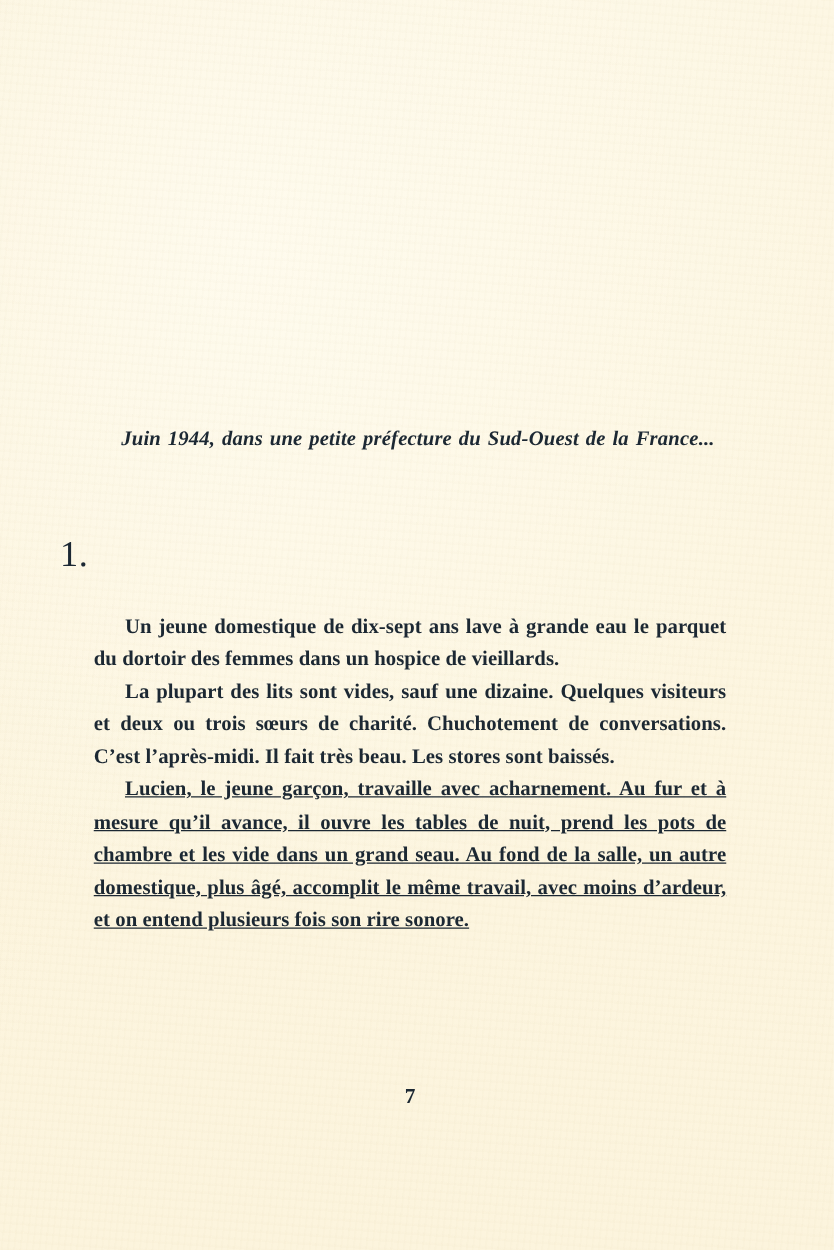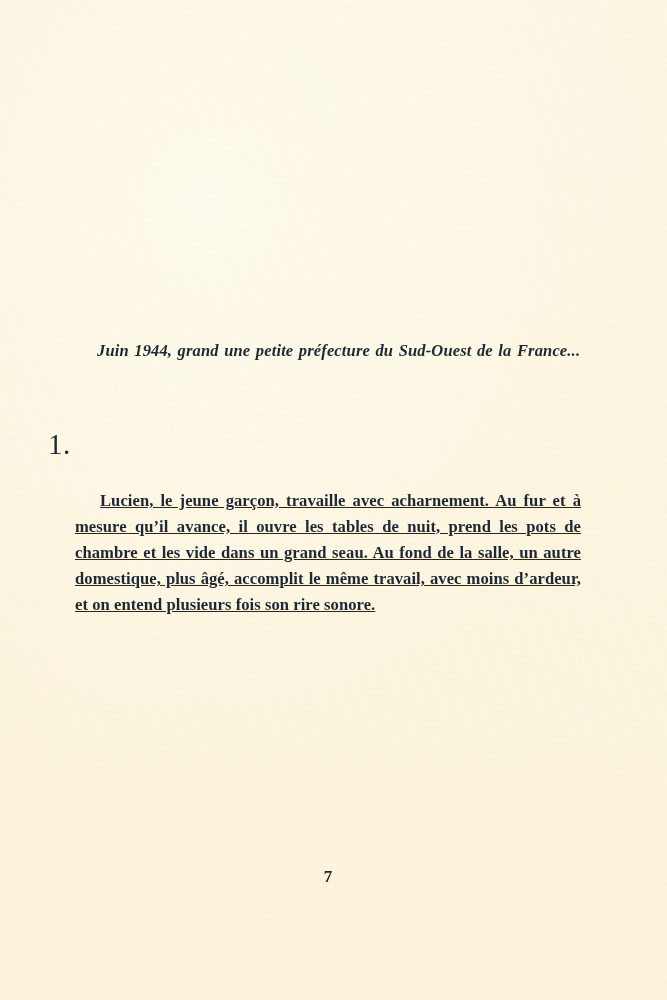--- a/index.html
+++ b/index.html
@@ -102,24 +102,26 @@
     font-weight: bold;
     line-height: 22px;
   }
 </style>
 </head>
 <body>
 
 <div id="paper">
   <div id="textblock">
 
-    <div class="epigraph">Juin 1944, grand une petite préfecture du Sud-Ouest de la France...</div>
+    <div class="epigraph">Juin 1944, dans une petite préfecture du Sud-Ouest de la France...</div>
 
     <div class="chapter-number">1.</div>
 
     <div class="body-copy">
+      <p>Un jeune domestique de dix-sept ans lave à grande eau le parquet du dortoir des femmes dans un hospice de vieillards.</p>
+      <p>La plupart des lits sont vides, sauf une dizaine. Quelques visiteurs et deux ou trois sœurs de charité. Chuchotement de conversations. C’est l’après-midi. Il fait très beau. Les stores sont baissés.</p>
       <p>Lucien, le jeune garçon, travaille avec acharnement. Au fur et à mesure qu’il avance, il ouvre les tables de nuit, prend les pots de chambre et les vide dans un grand seau. Au fond de la salle, un autre domestique, plus âgé, accomplit le même travail, avec moins d’ardeur, et on entend plusieurs fois son rire sonore.</p>
     </div>
 
     <div class="folio">7</div>
 
   </div>
 </div>
 
 </body></html>

